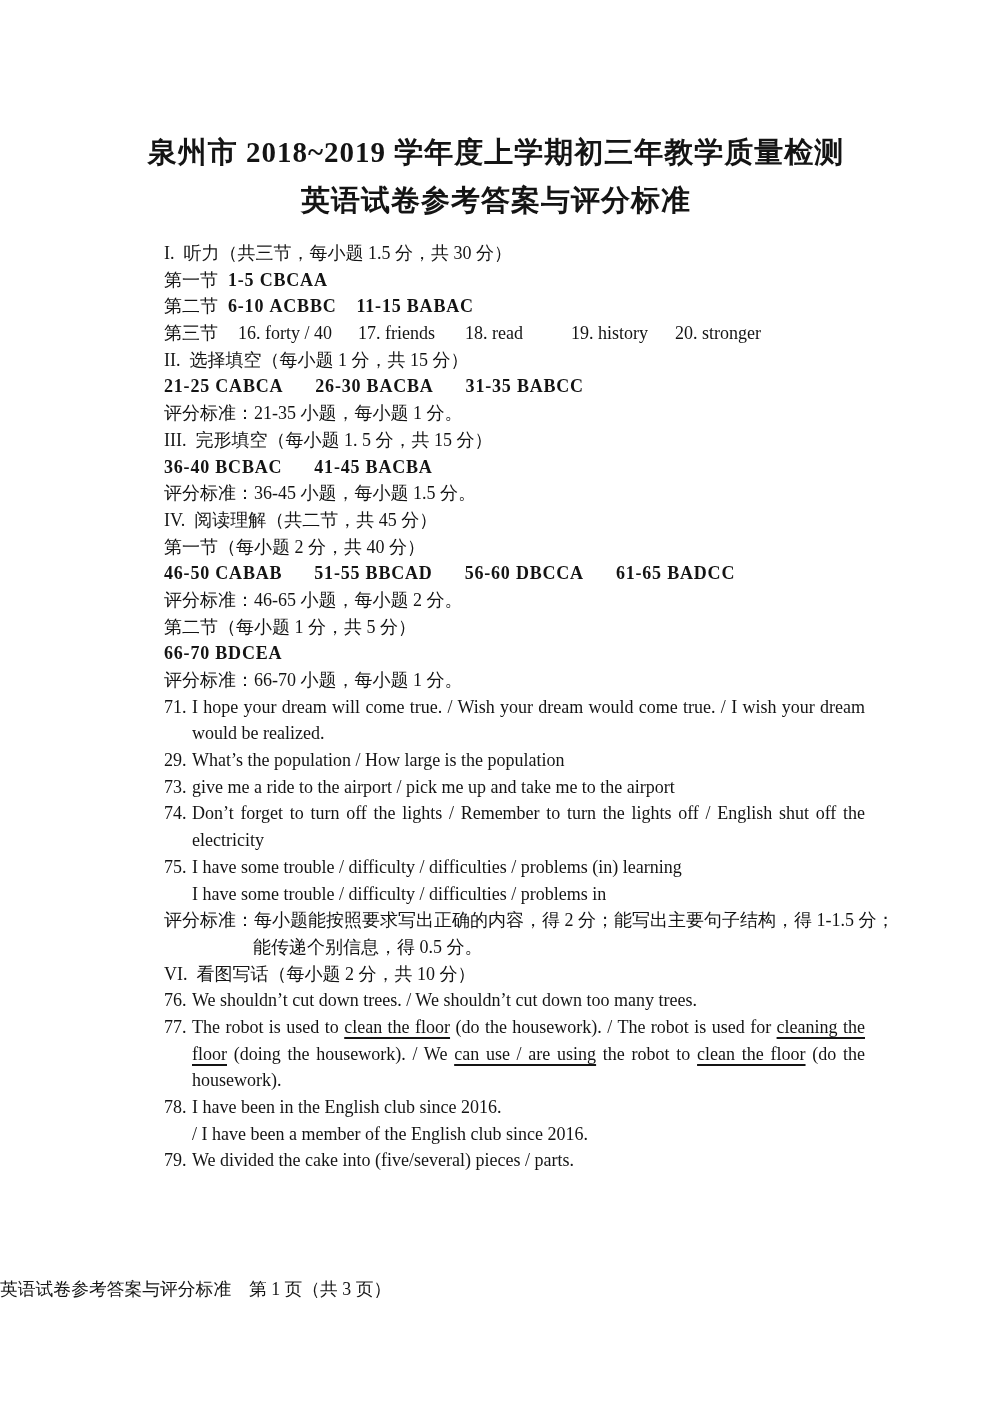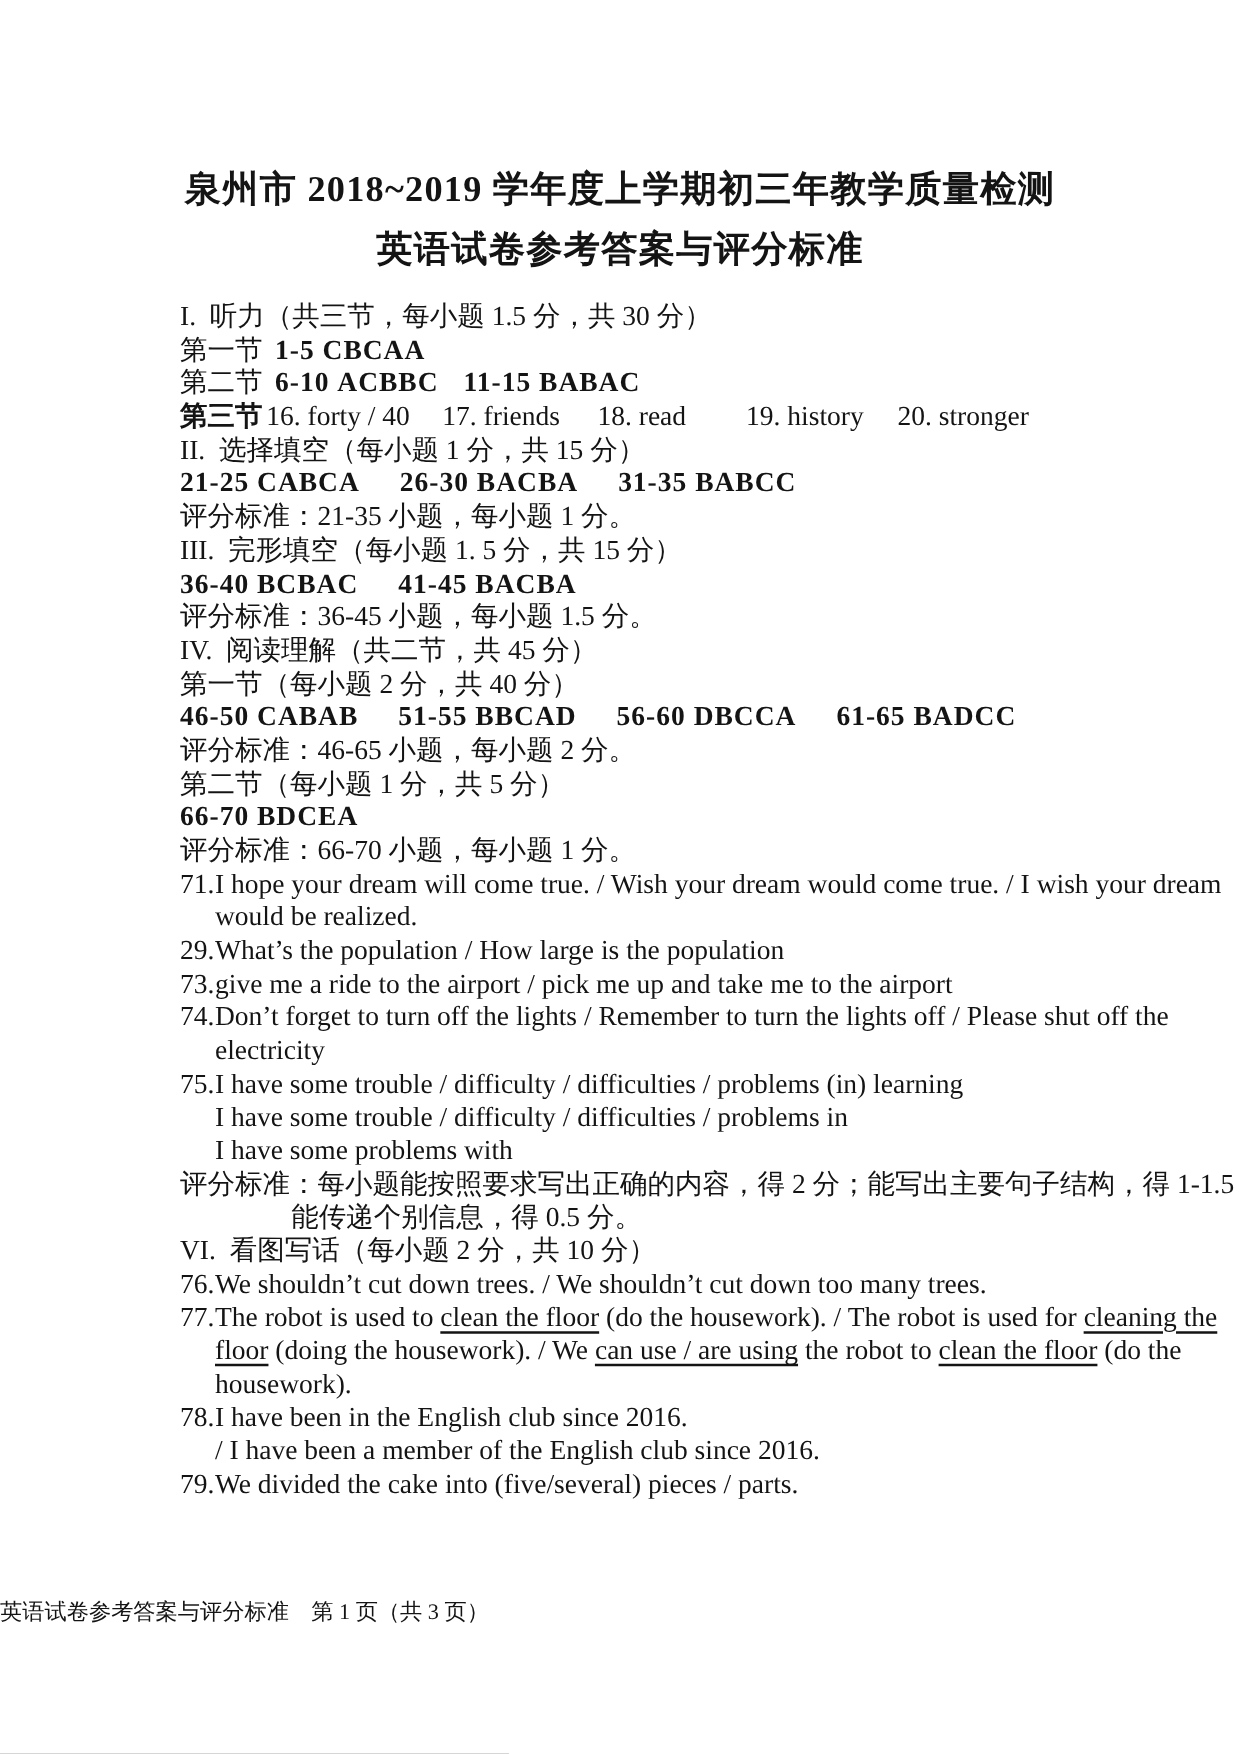--- a/index.html
+++ b/index.html
@@ -20,40 +20,40 @@
     width: 100%;
     text-align: center;
     font-weight: bold;
     font-size: 29px;
     line-height: 48px;
     letter-spacing: 1px;
   }
   .content {
     position: absolute;
     top: 240px;
-    left: 144px;
+    left: 164px;
     width: 701px;
-    font-size: 22px;
+    font-size: 18px;
   }
   .ln {
     height: 26.7px;
     line-height: 26.7px;
     white-space: nowrap;
   }
   .just {
     text-align: justify;
     text-align-last: justify;
     -moz-text-align-last: justify;
   }
   .cont { padding-left: 28px; }
   .cont-score { padding-left: 89px; }
   .num { display: inline-block; width: 28px; }
   .ans { letter-spacing: 0.8px; font-weight: bold; }
   .lbl { margin-right: 10px; }
-  .lbl-tight { margin-right: 3px; font-weight: bold; }
+  .lbl-tight { margin-right: 20px; }
   .g20 { margin-right: 20px; }
   .g32 { margin-right: 32px; margin-top: 45px; }
   .g26 { margin-right: 26px; }
   .g30 { margin-right: 30px; }
   .g48 { margin-right: 48px; }
   .g27 { margin-right: 27px; }
   .ul {
     text-decoration: underline;
     text-decoration-thickness: 1.5px;
     text-underline-offset: 4px;
@@ -98,25 +98,24 @@
     <div class="ln"><span class="ans g32">46-50 CABAB</span><span class="ans g32">51-55 BBCAD</span><span class="ans g32">56-60 DBCCA</span><span class="ans">61-65 BADCC</span></div>
     <div class="ln">评分标准：46-65 小题，每小题 2 分。</div>
     <div class="ln">第二节（每小题 1 分，共 5 分）</div>
     <div class="ln"><span class="ans">66-70 BDCEA</span></div>
     <div class="ln">评分标准：66-70 小题，每小题 1 分。</div>
 
     <div class="ln just"><span class="num">71.</span><span>I hope your dream will come true. / Wish your dream would come true. / I wish your dream</span></div>
     <div class="ln cont">would be realized.</div>
     <div class="ln"><span class="num">29.</span><span>What’s the population / How large is the population</span></div>
     <div class="ln"><span class="num">73.</span><span>give me a ride to the airport / pick me up and take me to the airport</span></div>
-    <div class="ln just"><span class="num">74.</span><span>Don’t forget to turn off the lights / Remember to turn the lights off / Please shut off the</span></div>
+    <div class="ln just"><span class="num">74.</span><span>Don’t forget to turn off the lights / Remember to turn the lights off / English shut off the</span></div>
     <div class="ln cont">electricity</div>
     <div class="ln"><span class="num">75.</span><span>I have some trouble / difficulty / difficulties / problems (in) learning</span></div>
     <div class="ln cont">I have some trouble / difficulty / difficulties / problems in</div>
-    <div class="ln cont">I have some problems with</div>
     <div class="ln">评分标准：每小题能按照要求写出正确的内容，得 2 分；能写出主要句子结构，得 1-1.5 分；</div>
     <div class="ln cont-score">能传递个别信息，得 0.5 分。</div>
 
     <div class="ln">VI.&nbsp; 看图写话（每小题 2 分，共 10 分）</div>
     <div class="ln"><span class="num">76.</span><span>We shouldn’t cut down trees. / We shouldn’t cut down too many trees.</span></div>
     <div class="ln just"><span class="num">77.</span><span>The robot is used to </span><span class="ul">clean the floor</span><span> (do the housework). / The robot is used for </span><span class="ul">cleaning the</span></div>
     <div class="ln cont just"><span class="ul">floor</span><span> (doing the housework). / We </span><span class="ul">can use / are using</span><span> the robot to </span><span class="ul">clean the floor</span><span> (do the</span></div>
     <div class="ln cont">housework).</div>
     <div class="ln"><span class="num">78.</span><span>I have been in the English club since 2016.</span></div>
     <div class="ln cont">/ I have been a member of the English club since 2016.</div>

